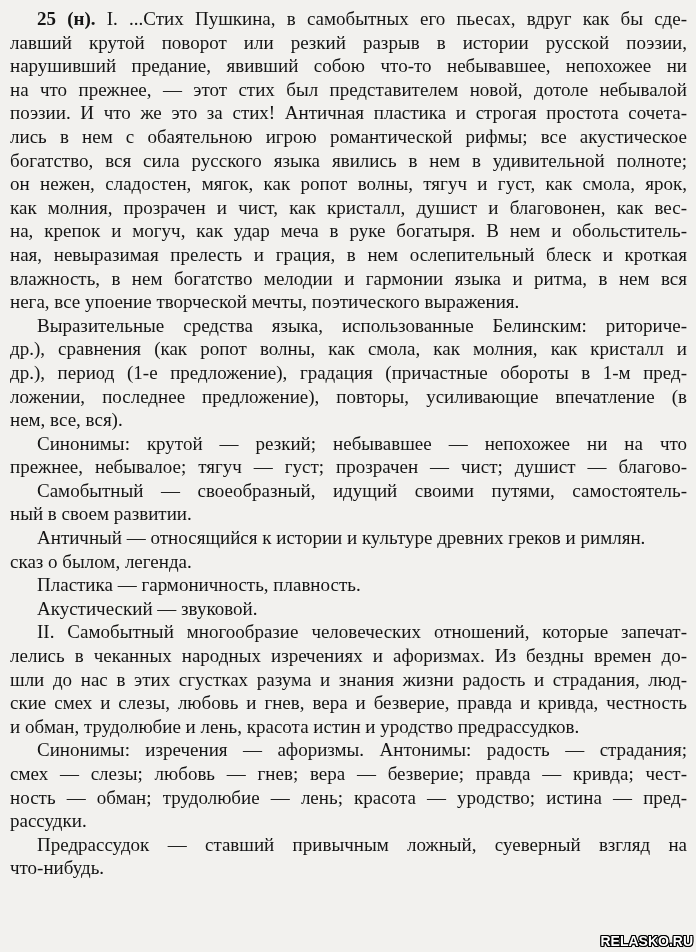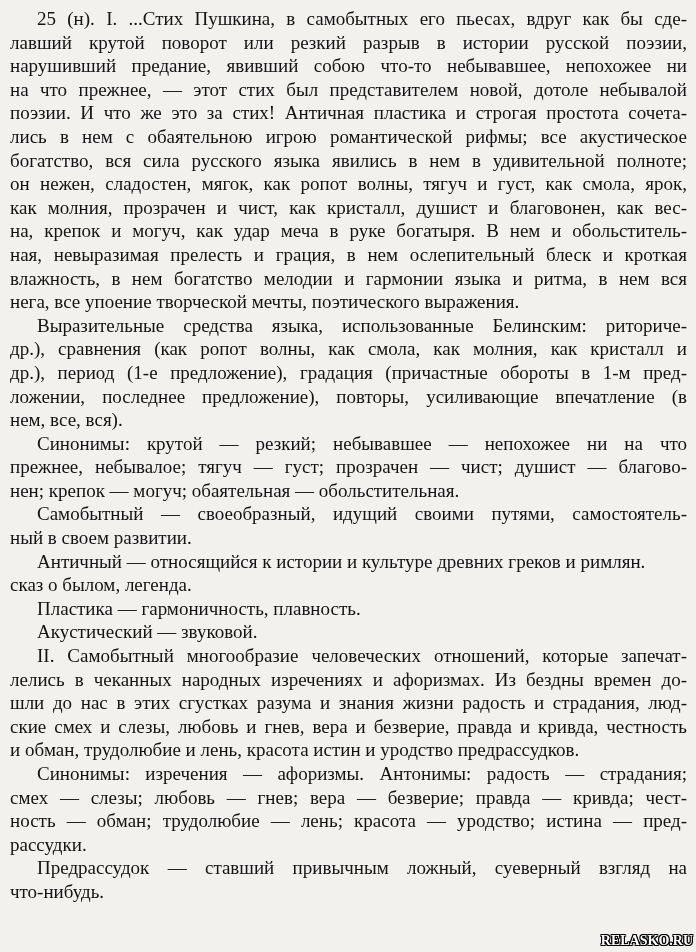--- a/index.html
+++ b/index.html
@@ -31,27 +31,27 @@
     text-align: justify;
     text-align-last: justify;
   }
   .line.last {
     text-align-last: left;
   }
   .line.first {
     text-indent: 27px;
   }
   .line b {
-    font-weight: normal;
+    font-weight: bold;
   }
   .watermark {
     position: absolute;
     right: 3px;
     bottom: 3px;
-    font-family: Liberation Serif, serif;
+    font-family: Liberation Sans, sans-serif;
     font-weight: bold;
     font-size: 14px;
     letter-spacing: 0px;
     color: #ffffff;
     text-shadow:
       -1px -1px 0 #000, 1px -1px 0 #000,
       -1px  1px 0 #000, 1px  1px 0 #000,
       -1px  0   0 #000, 1px  0   0 #000,
        0   -1px 0 #000, 0    1px 0 #000;
   }
@@ -79,21 +79,20 @@
       <div class="paragraph">
         <div class="line first">Выразительные средства языка, использованные Белинским: риториче-</div>
         <div class="line">др.), сравнения (как ропот волны, как смола, как молния, как кристалл и</div>
         <div class="line">др.), период (1-е предложение), градация (причастные обороты в 1-м пред-</div>
         <div class="line">ложении, последнее предложение), повторы, усиливающие впечатление (в</div>
         <div class="line last">нем, все, вся).</div>
       </div>
       <div class="paragraph">
         <div class="line first">Синонимы: крутой — резкий; небывавшее — непохожее ни на что</div>
         <div class="line">прежнее, небывалое; тягуч — густ; прозрачен — чист; душист — благово-</div>
-        <div class="line last">нен; крепок — могуч; обаятельная — обольстительная.</div>
       </div>
       <div class="paragraph">
         <div class="line first">Самобытный — своеобразный, идущий своими путями, самостоятель-</div>
         <div class="line last">ный в своем развитии.</div>
       </div>
       <div class="paragraph">
         <div class="line first last">Античный — относящийся к истории и культуре древних греков и римлян.</div>
       </div>
       <div class="paragraph">
         <div class="line last">сказ о былом, легенда.</div>

